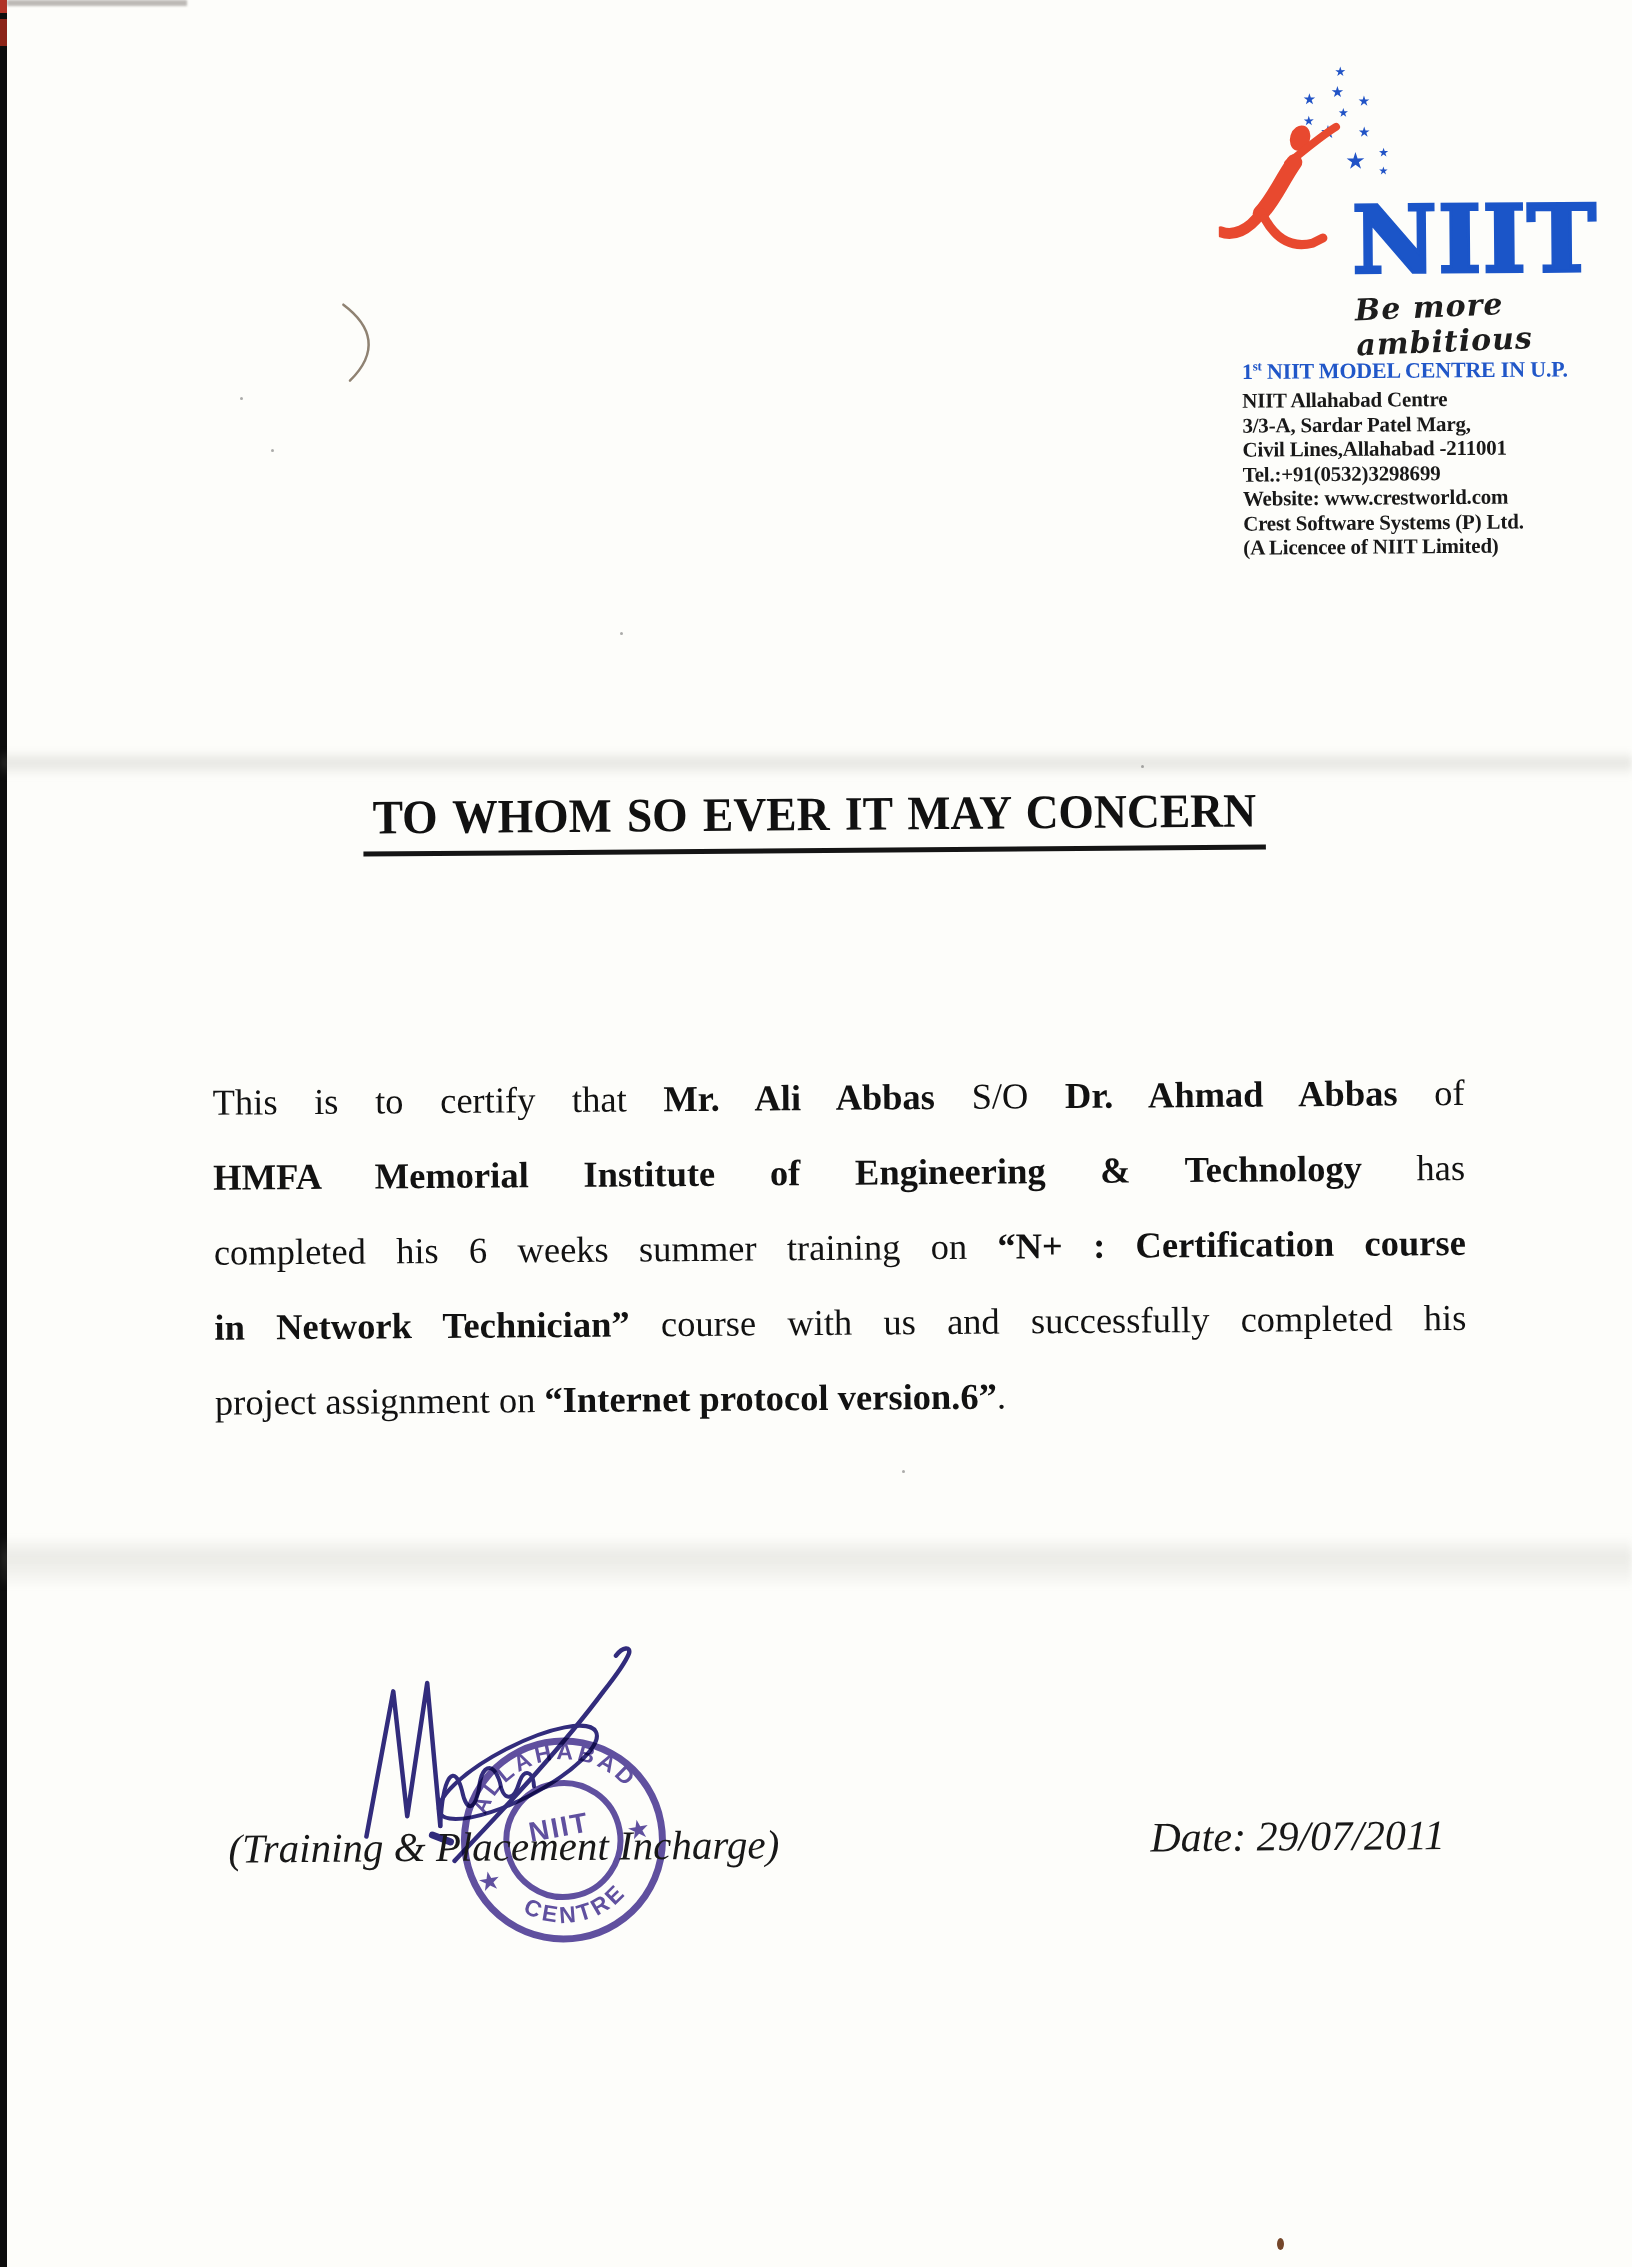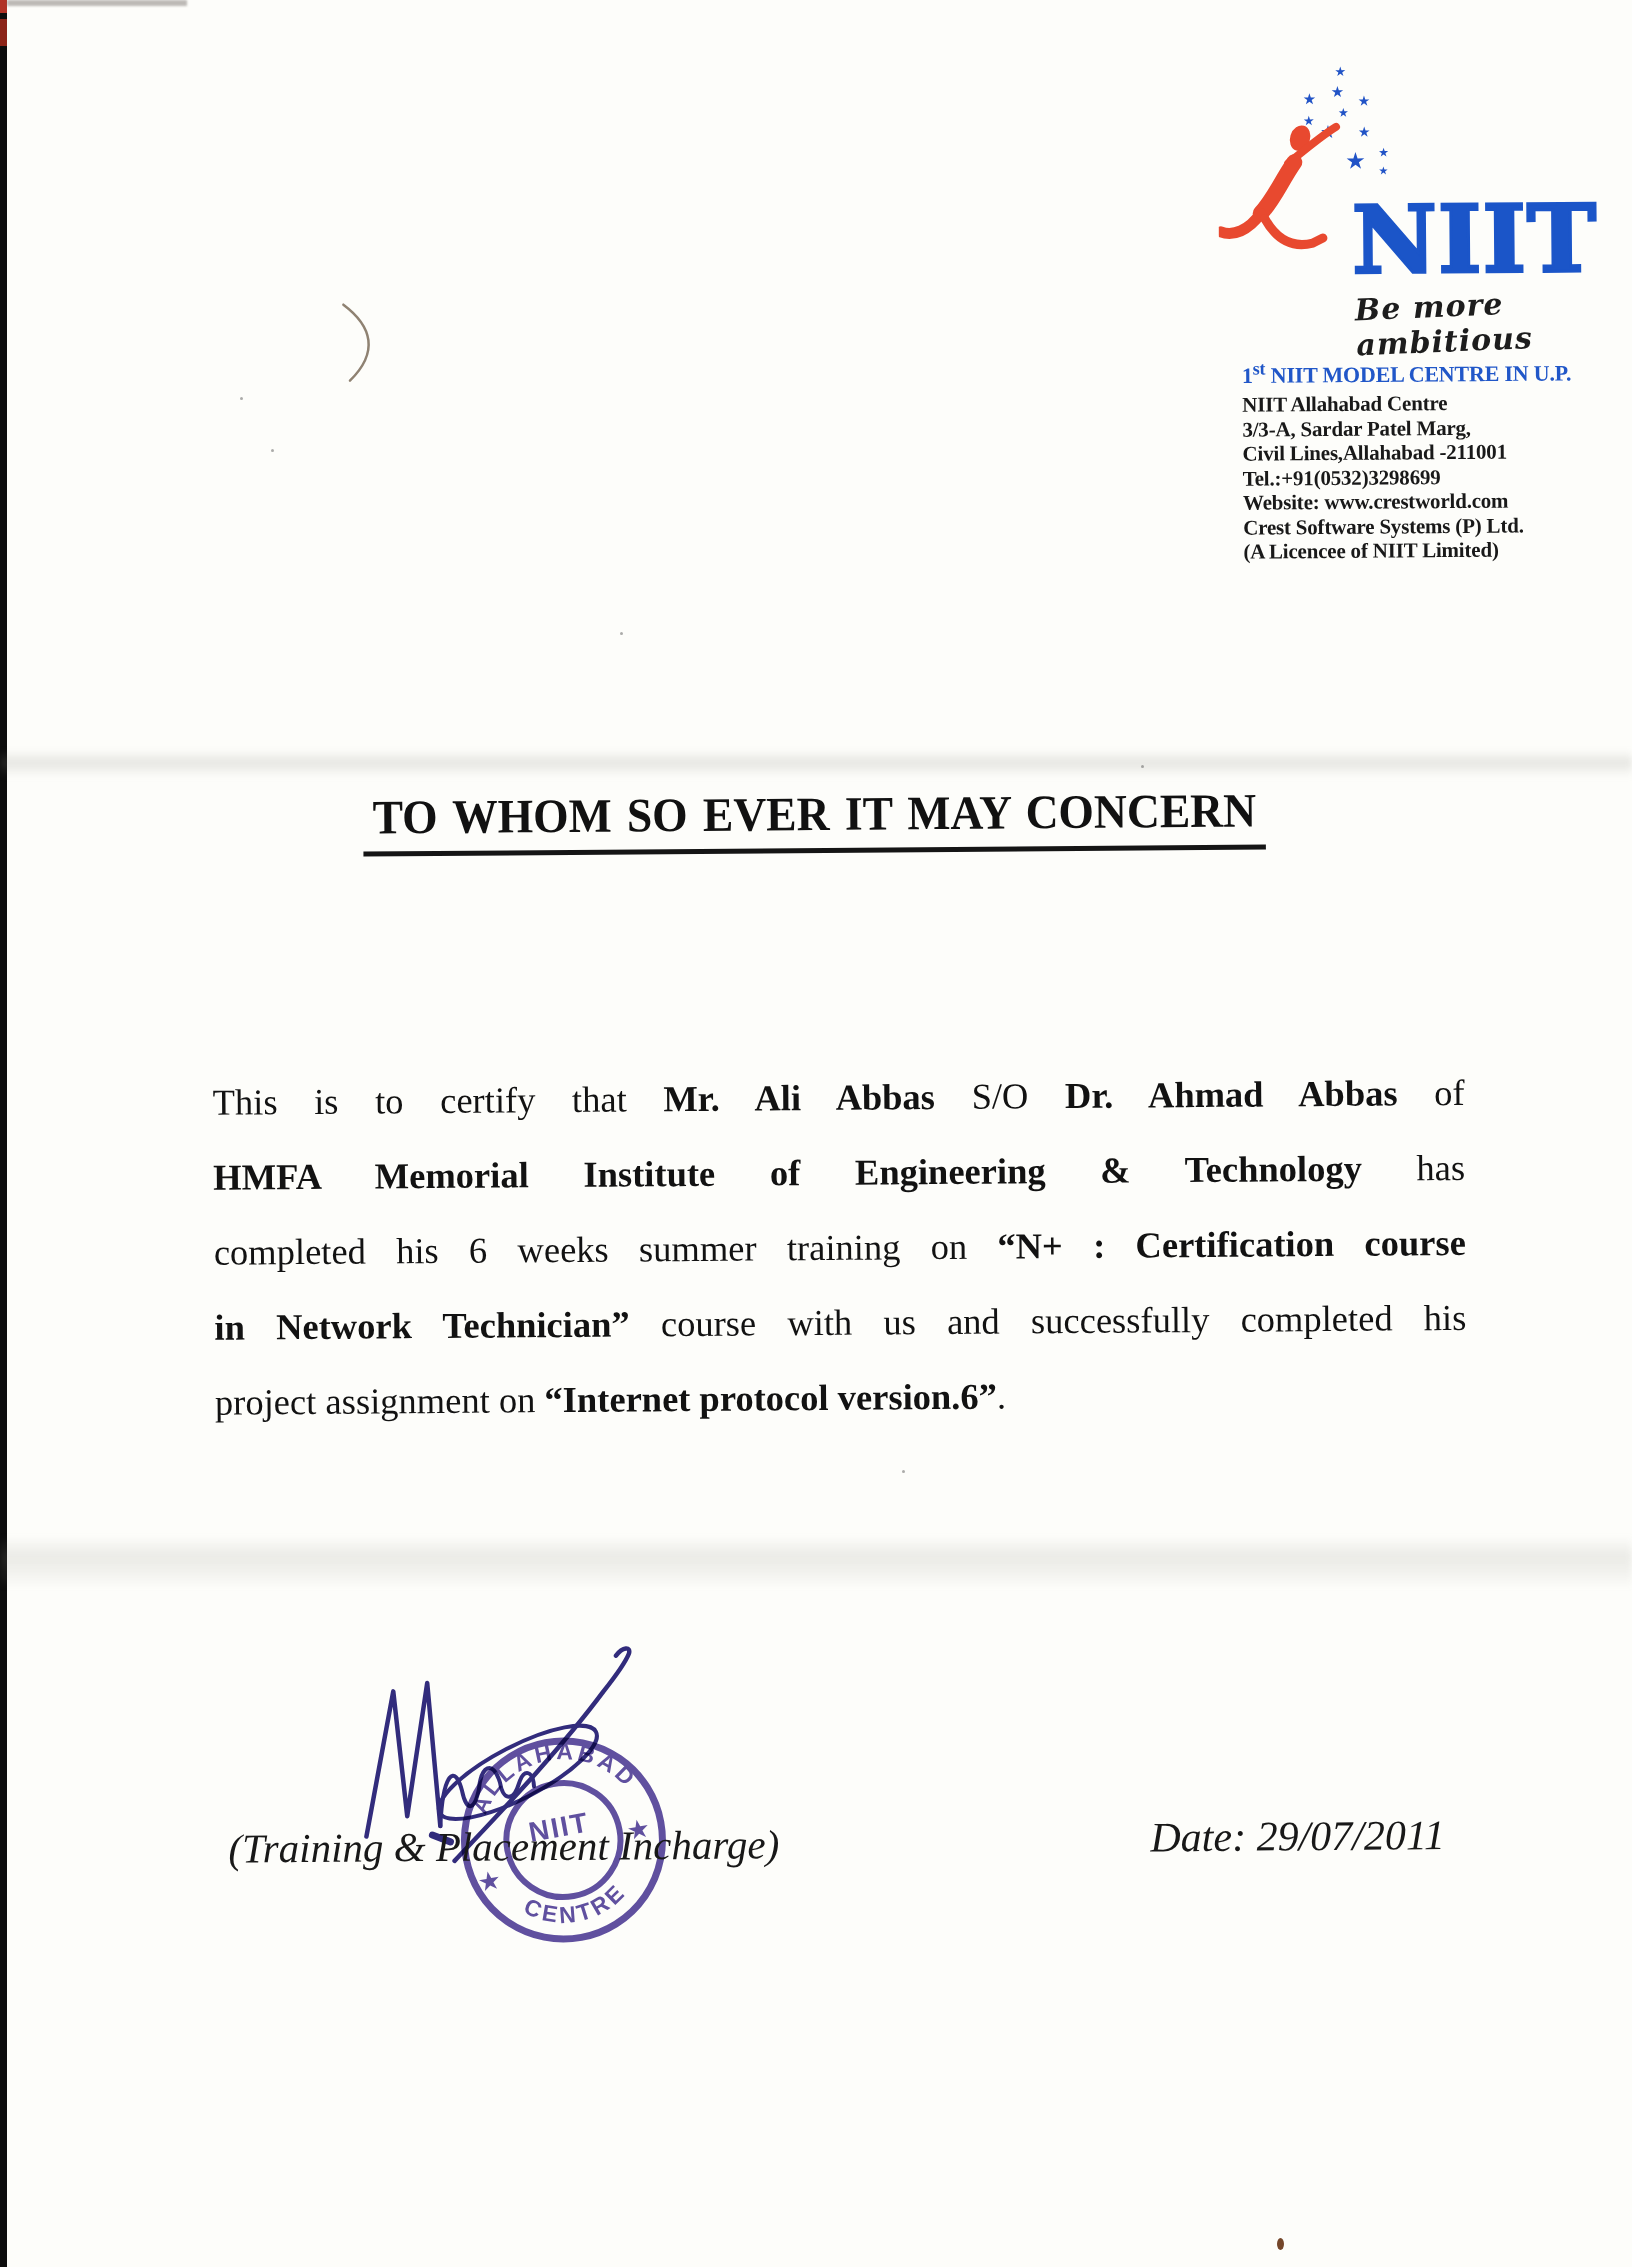--- a/index.html
+++ b/index.html
@@ -36,21 +36,21 @@
   }
   .tagline{
     position:absolute;left:1361px;top:292px;
     font-family:"DejaVu Serif", serif;font-style:italic;font-weight:bold;
     font-size:30px;color:#1d1d1d;letter-spacing:1px;
     transform:rotate(-2deg);
   }
   
   .contact{position:absolute;left:1247px;top:362px;font-weight:bold;letter-spacing:-0.2px;}
   .contact-heading{font-size:22px;color:#2157c8;margin-bottom:4px;white-space:nowrap;}
-  .contact-heading sup{font-size:18px;}
+  .contact-heading sup{font-size:13px;}
   .contact-line{font-size:21px;line-height:24.5px;color:#191919;white-space:nowrap;}
 
   
   .paren-art{position:absolute;left:345px;top:298px;}
 
   
   .title-wrap{position:absolute;left:0;top:786px;width:1632px;text-align:center;}
   .title{
     display:inline-block;
     font-weight:bold;font-size:48px;letter-spacing:0px;word-spacing:4px;

